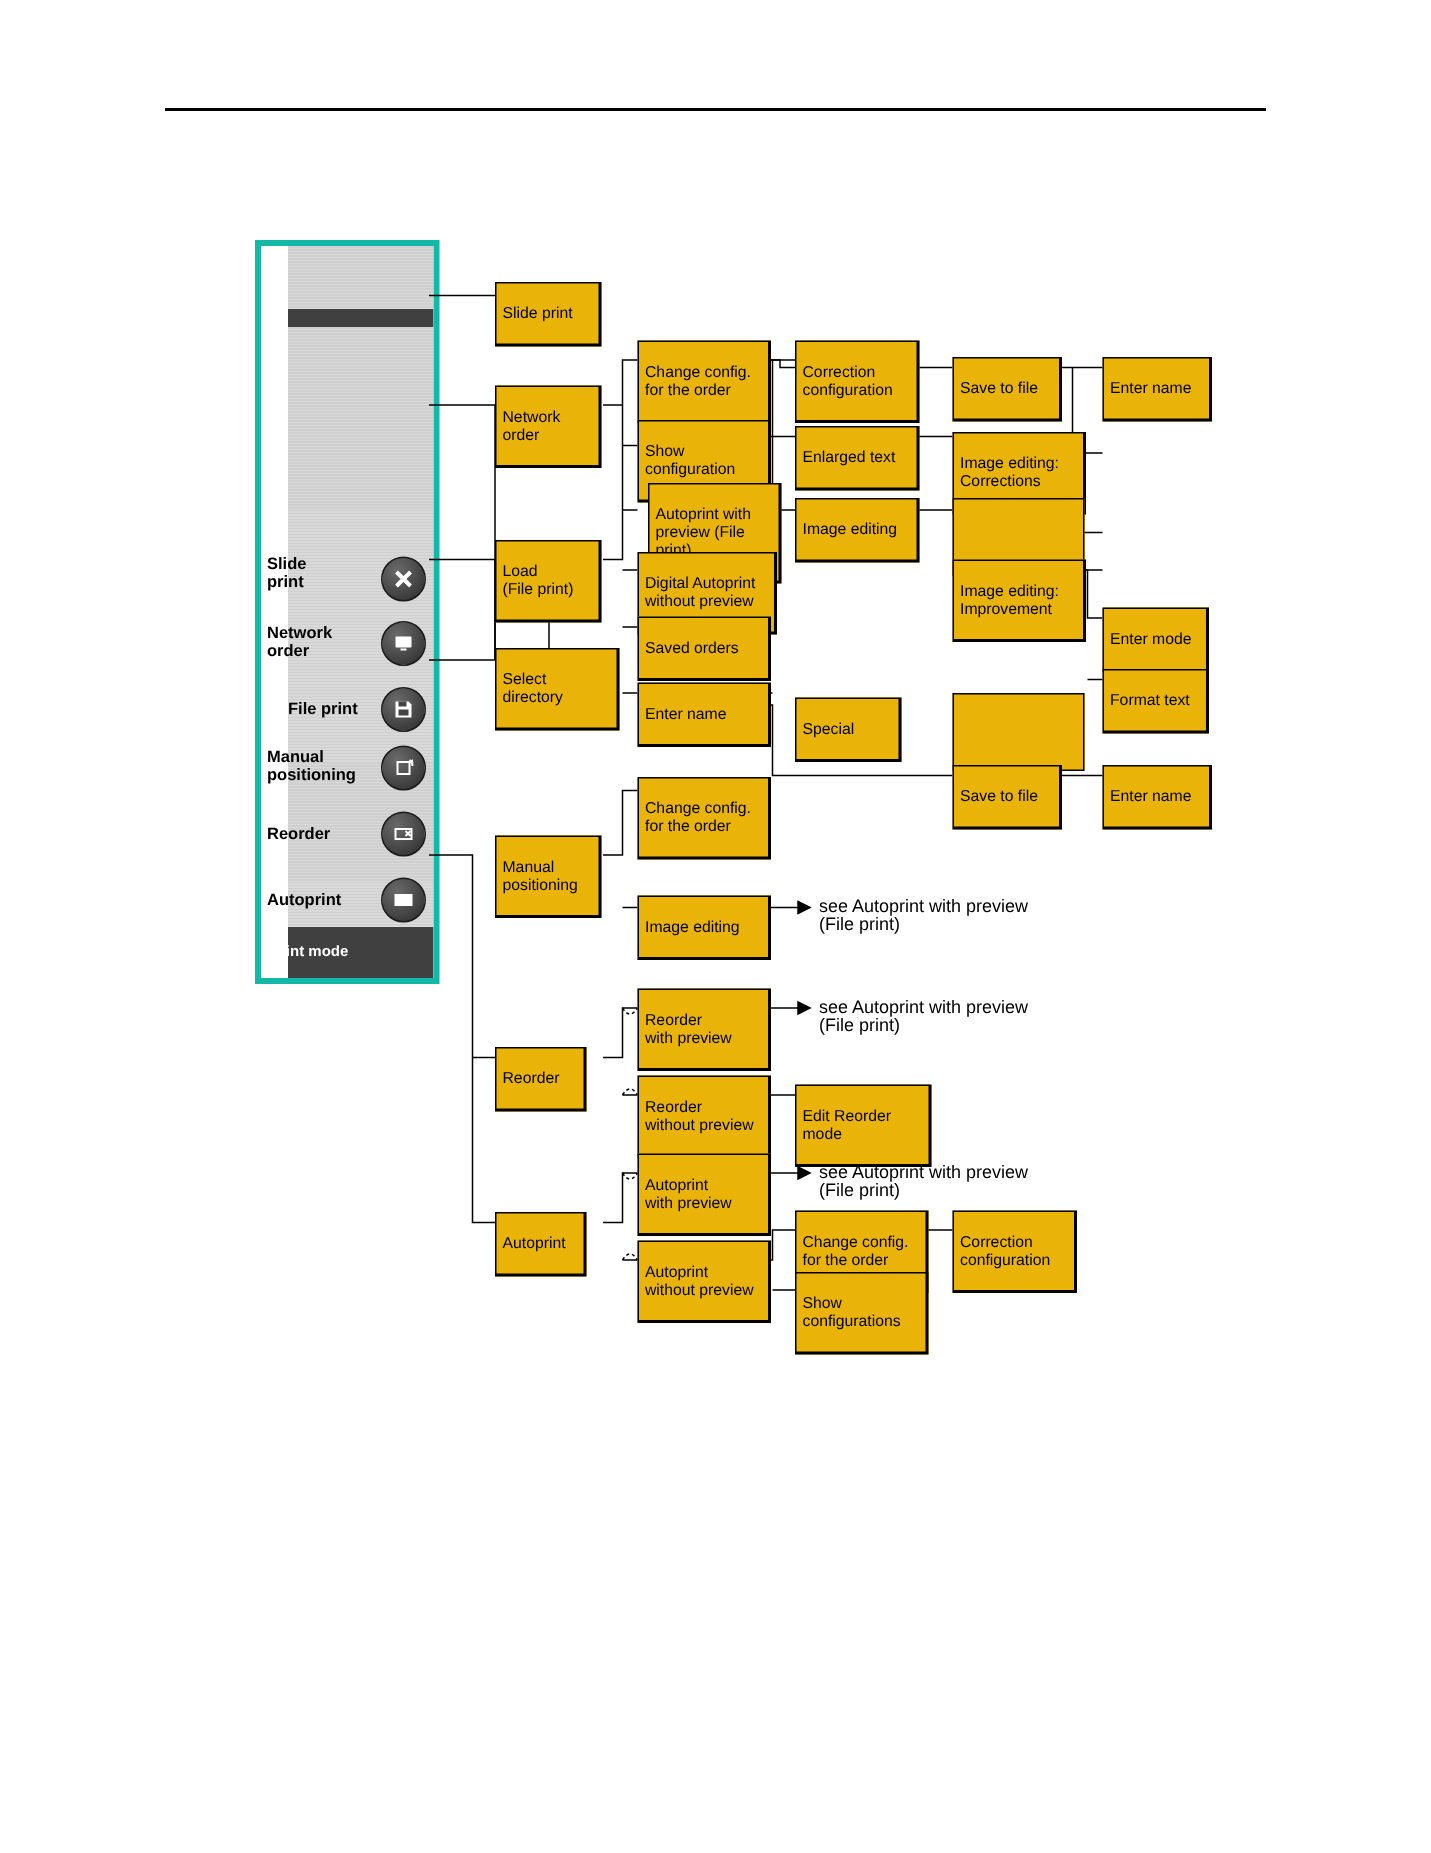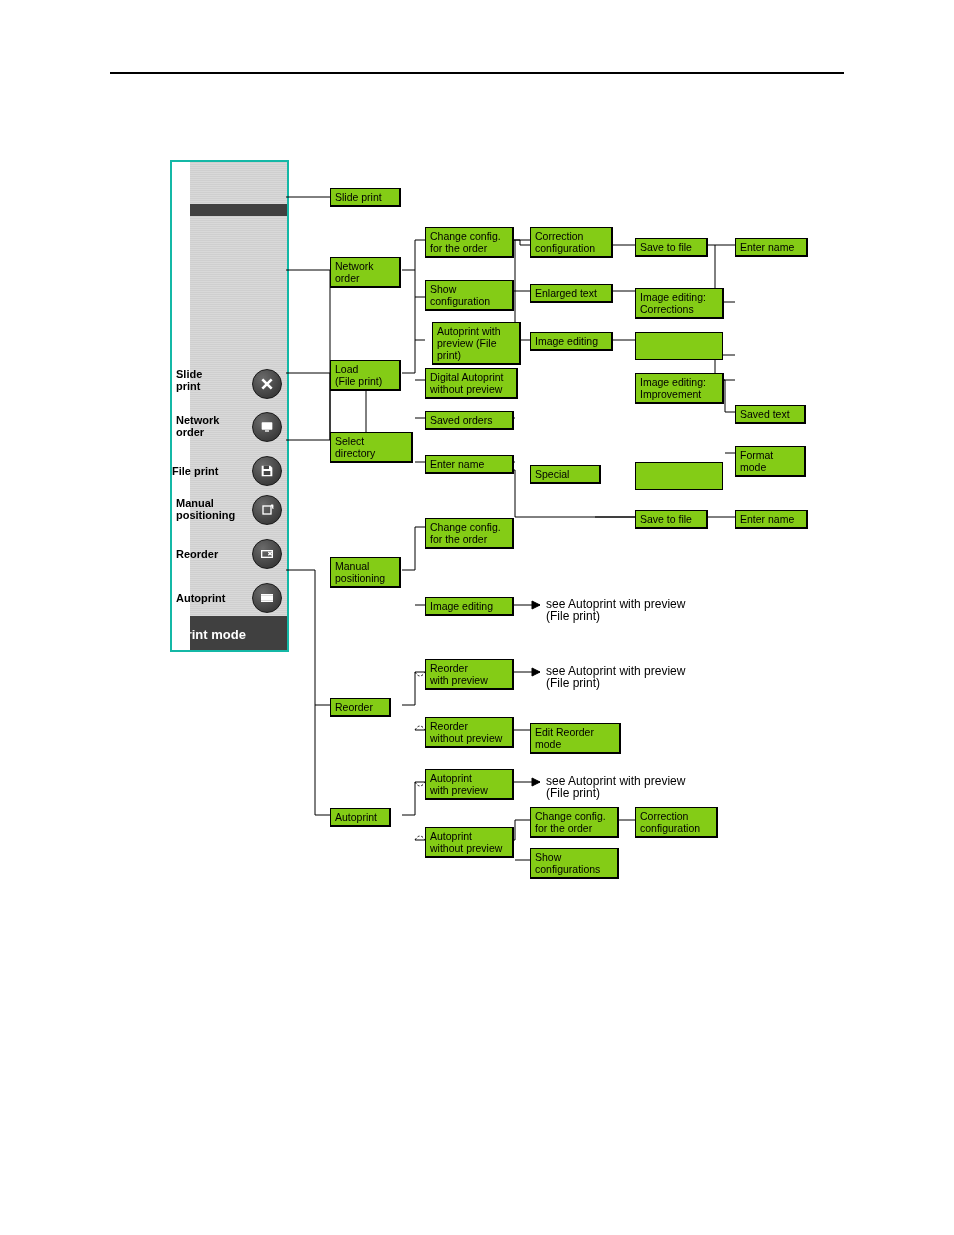--- a/index.html
+++ b/index.html
@@ -1,32 +1,32 @@
 <!DOCTYPE html>
 <html><head>
 <meta charset="utf-8">
 <style>
   html,body{margin:0;padding:0;background:#fff;font-family:Arial,Helvetica,sans-serif;font-size:11px;color:#000}
   .page{width:954px;height:1235px;position:relative;margin:0 auto}
   .hr{position:absolute;left:110px;top:72px;width:734px;height:2px;background:#000}
   .diagram{position:absolute;left:170px;top:160px;width:680px;height:740px}
   
-  .sidebar{position:absolute;left:0;top:0;width:115px;height:488px;border:2px solid #14b8a6;overflow:hidden}
+  .sidebar{position:absolute;left:0;top:0;width:115px;height:488px;border:4px solid #14b8a6;overflow:hidden}
   .sidebar-inner{position:absolute;left:18px;top:0;width:97px;height:100%;
     background:repeating-linear-gradient(0deg,#d9d9d9 0,#d9d9d9 1px,#cfcfcf 1px,#cfcfcf 2px)}
   .bar1{position:absolute;left:18px;top:42px;width:97px;height:12px;background:#404040}
   .bar2{position:absolute;left:18px;top:454px;width:97px;height:34px;background:#404040}
   .sb-label{position:absolute;font-weight:bold;font-size:11px;line-height:12px}
-  .sb-bottom-label{position:absolute;color:#fff;font-weight:bold;font-size:13px}
+  .sb-bottom-label{position:absolute;color:#fff;font-weight:bold;font-size:10px}
   .sb-icon{position:absolute;width:28px;height:28px;border-radius:50%;
     background:radial-gradient(circle at 35% 30%,#6a6a6a,#2b2b2b);border:1px solid #1a1a1a;
     display:flex;align-items:center;justify-content:center;color:#fff;font-size:14px;font-weight:bold}
   .sb-icon svg{width:16px;height:16px}
   
-  .box{position:absolute;background:#84cc16;border:1px solid #000;padding:2px 4px;font-size:10.5px;
+  .box{position:absolute;background:#eab308;border:1px solid #000;padding:14px 4px;font-size:10.5px;
     line-height:12px;border-right-width:2px;border-bottom-width:2px}
   .box.nb{border-right-width:1px;border-bottom-width:1px}
   .annot{position:absolute;font-size:12px;line-height:12px}
   
   svg.wires{position:absolute;left:0;top:0;width:680px;height:740px;pointer-events:none}
 </style>
 </head>
 <body>
 
 <div class="page">
@@ -47,21 +47,21 @@
       </span>
 
       <span class="sb-label" style="left:4px;top:252px">Network<br>order</span>
       <span class="sb-icon" style="left:80px;top:250px">
         <svg viewBox="0 0 24 24">
             <rect x="4" y="5" width="16" height="11" rx="1" fill="#fff"></rect>
             <rect x="9" y="17" width="6" height="2" fill="#fff"></rect>
           </svg>
       </span>
 
-      <span class="sb-label" style="left:0;top:303px">File print</span>
+      <span class="sb-label" style="left:18px;top:303px">File print</span>
       <span class="sb-icon" style="left:80px;top:294px">
         <svg viewBox="0 0 24 24">
             <path d="M4 4h13l3 3v13H4z" fill="#fff"></path>
             <rect x="7" y="4" width="8" height="5" fill="#444"></rect>
             <rect x="7" y="12" width="10" height="6" fill="#444"></rect>
           </svg>
       </span>
 
       <span class="sb-label" style="left:4px;top:335px">Manual<br>positioning</span>
       <span class="sb-icon" style="left:80px;top:333px">
@@ -182,22 +182,22 @@
 
     <div class="box" style="left:465px;top:78px;width:62px">Save to file</div>
     <div class="box" style="left:465px;top:128px;width:78px">Image editing:<br>Corrections</div>
     <div class="box nb" style="left:465px;top:172px;width:78px;height:22px"></div>
     <div class="box" style="left:465px;top:213px;width:78px">Image editing:<br>Improvement</div>
     <div class="box nb" style="left:465px;top:302px;width:78px;height:22px"></div>
     <div class="box" style="left:465px;top:350px;width:62px">Save to file</div>
     <div class="box" style="left:465px;top:647px;width:72px">Correction<br>configuration</div>
 
     <div class="box" style="left:565px;top:78px;width:62px">Enter name</div>
-    <div class="box" style="left:565px;top:245px;width:60px">Saved text</div>
-    <div class="box" style="left:565px;top:286px;width:60px">Format mode</div>
+    <div class="box" style="left:565px;top:245px;width:60px">Enter mode</div>
+    <div class="box" style="left:565px;top:286px;width:60px">Format text</div>
     <div class="box" style="left:565px;top:350px;width:62px">Enter name</div>
 
     <div class="annot" style="left:376px;top:438px">see Autoprint with preview<br>(File  print)</div>
     <div class="annot" style="left:376px;top:505px">see Autoprint with preview<br>(File  print)</div>
     <div class="annot" style="left:376px;top:615px">see Autoprint with preview<br>(File  print)</div>
 
   </div>
 </div>
 
 </body></html>

